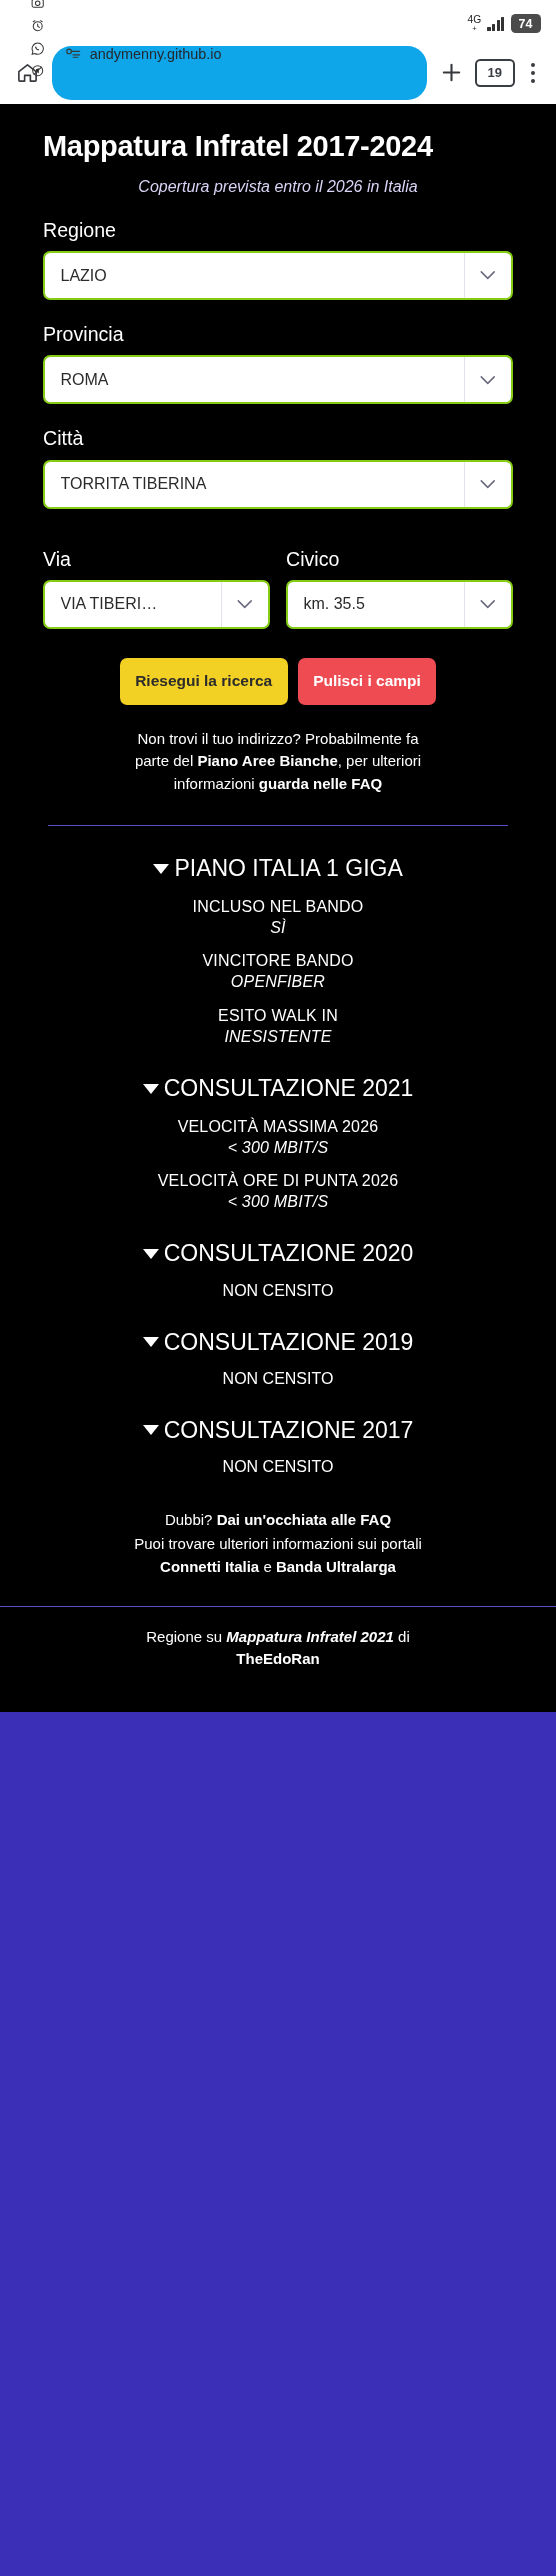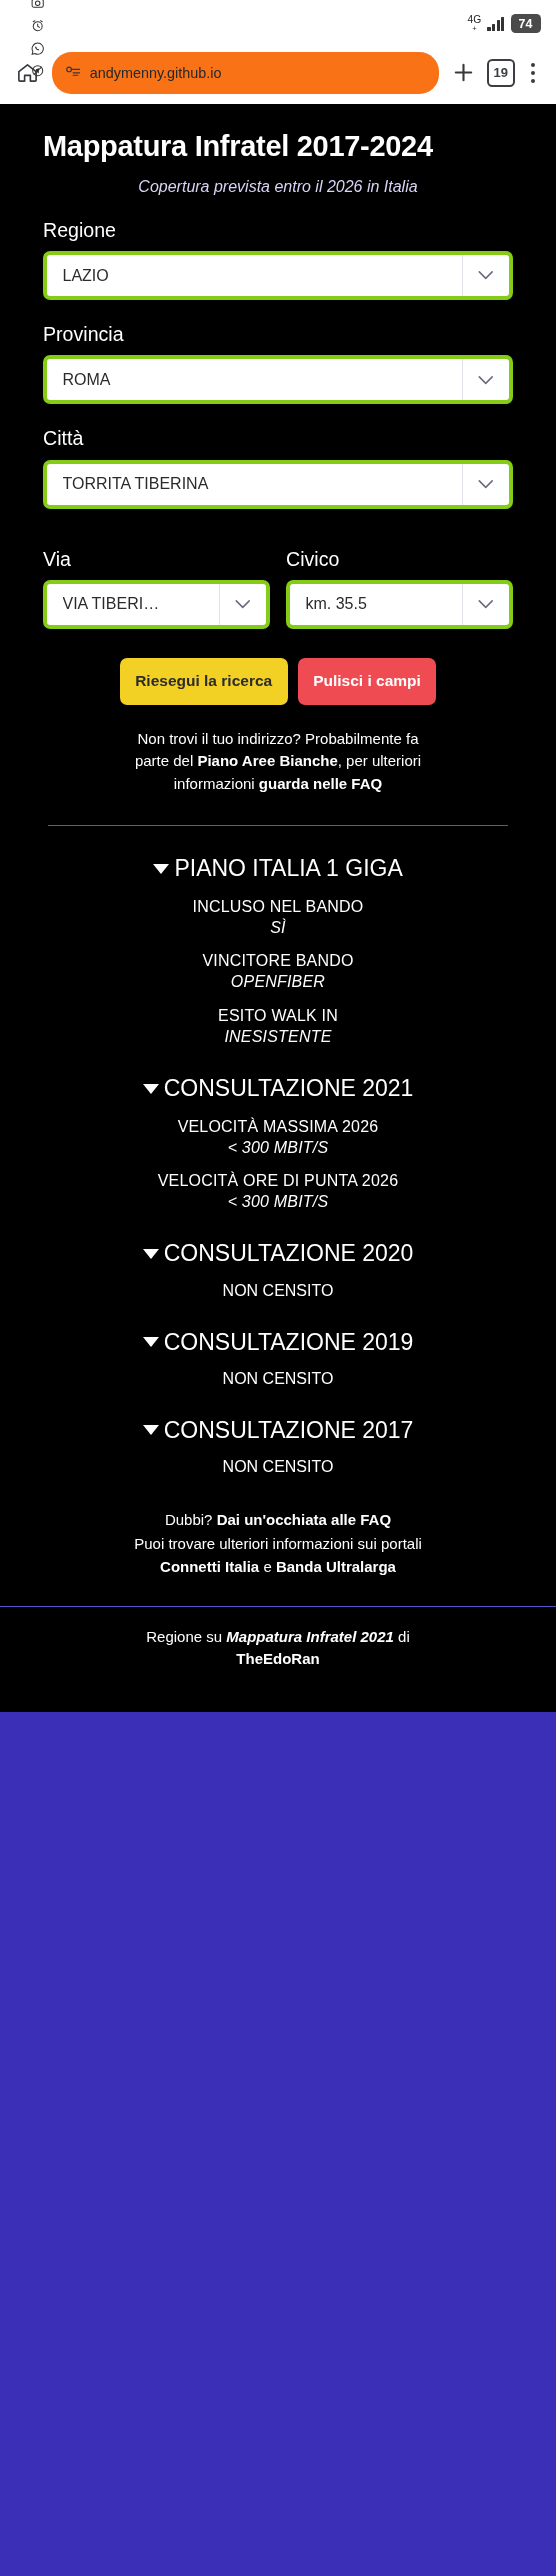--- a/index.html
+++ b/index.html
@@ -43,34 +43,34 @@
     height: 57px;
     background: #ffffff;
     display: flex;
     align-items: center;
     gap: 9.3px;
     padding: 0 13.4px 5.2px 13.4px;
   }
   .bb-icon { width: 29px; height: 29px; display: flex; align-items: center; justify-content: center; flex: 0 0 auto; }
   .urlbar {
     flex: 1 1 auto;
-    height: 42px;
-    background: #f97316;
+    height: 54px;
+    background: #0ea5e9;
     border-radius: 19.6px;
     display: flex;
-    align-items: center;
+    align-items: flex-start;
     gap: 7.2px;
     padding: 0 13.4px;
     overflow: hidden;
   }
   .urlbar .url-text {
     font-size: 14.4px; color: #25282c; white-space: nowrap; overflow: hidden;
   }
   .tabcount {
-    width: 28px; height: 28px; border: 2.1px solid #3a3d41; border-radius: 5.2px;
+    width: 40px; height: 28px; border: 2.1px solid #3a3d41; border-radius: 5.2px;
     display: flex; align-items: center; justify-content: center;
     font-size: 13px; font-weight: 700; color: #3a3d41;
   }
   .kebab { width: 18.5px; display: flex; flex-direction: column; align-items: center; gap: 3.6px; }
   .kebab i { width: 4.1px; height: 4.1px; background: #3a3d41; border-radius: 50%; display: block; }
 
   
   .page {
     background: #000000;
     padding: 25px 0 0 0;
@@ -98,21 +98,21 @@
     font-size: 19.6px;
     color: #ffffff;
     margin-bottom: 9.3px;
     font-weight: 400;
   }
   .select {
     position: relative;
     width: 100%;
     height: 49px;
     background: #ffffff;
-    border: 4px solid #84cc16;
+    border: 2px solid #84cc16;
     border-radius: 7.2px;
     display: flex;
     align-items: center;
     padding: 0 0 0 15.5px;
     color: #2b2b2b;
     font-size: 16px;
     overflow: hidden;
   }
   .select .val { white-space: nowrap; overflow: hidden; text-overflow: ellipsis; padding-right: 6.2px; }
   .select .caret {

